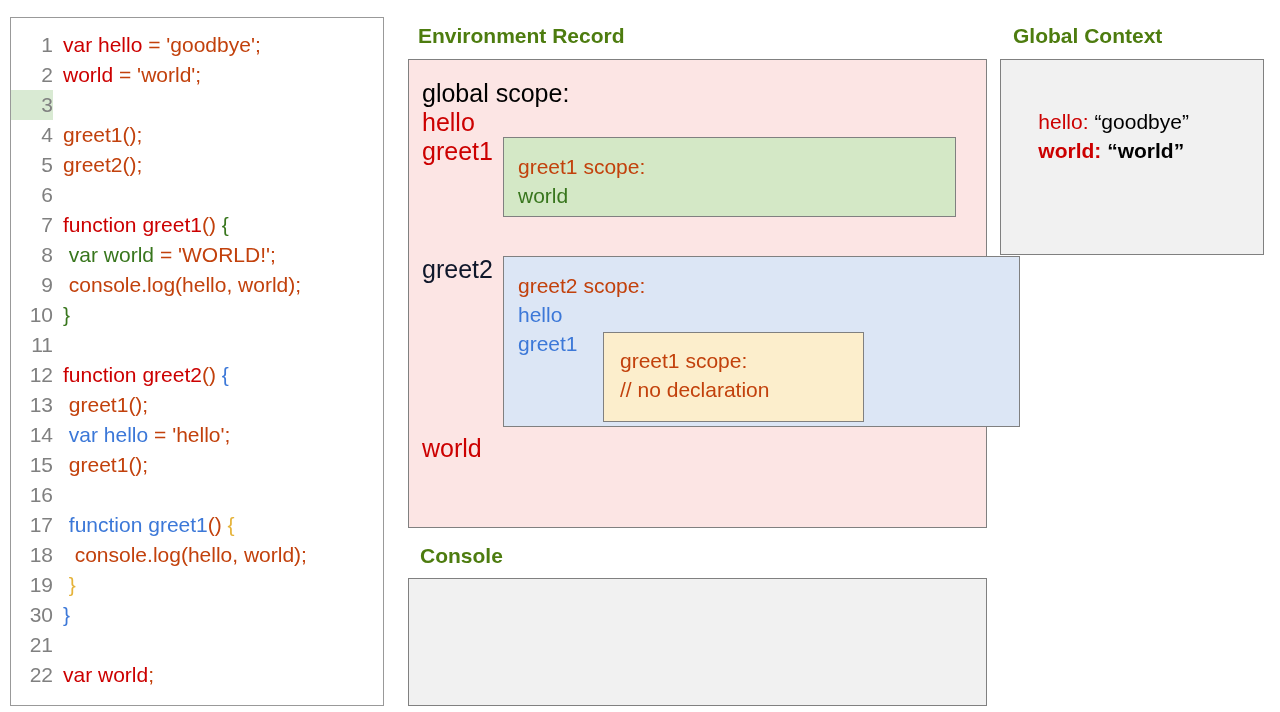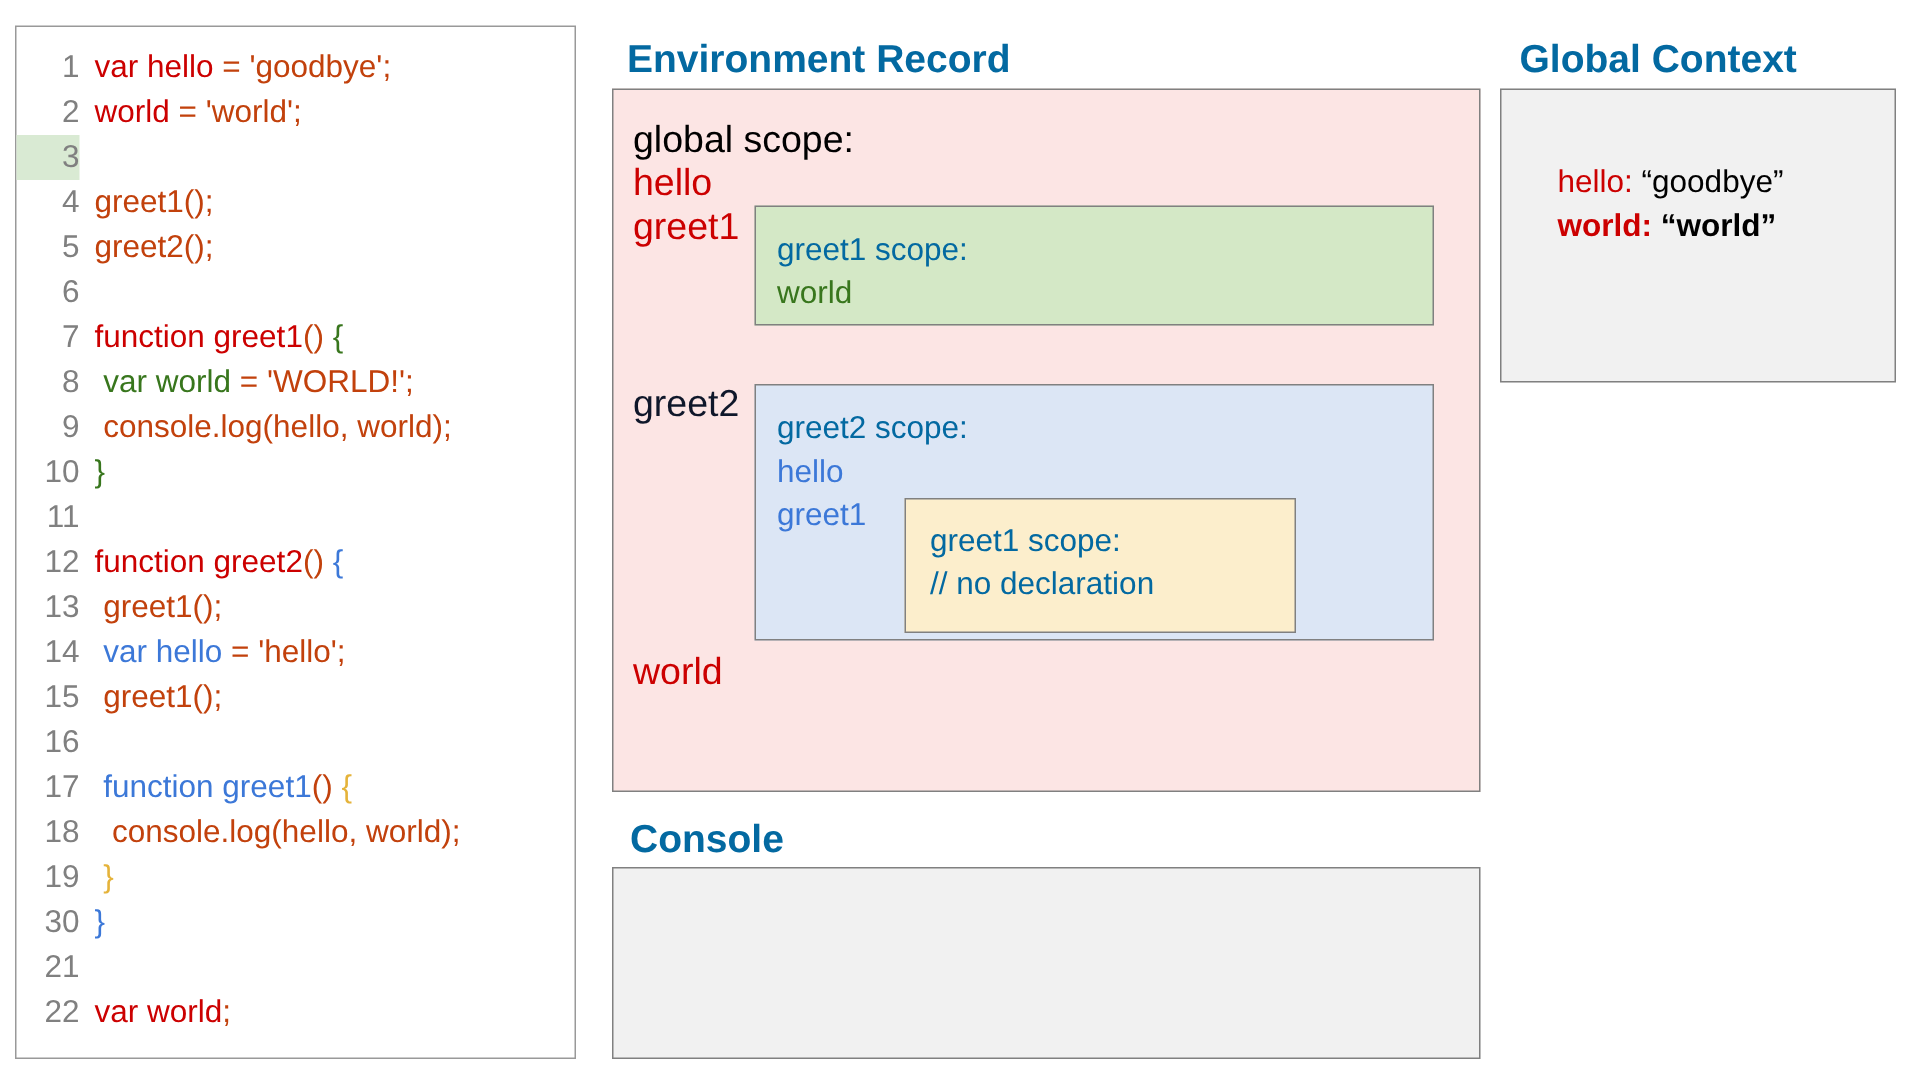--- a/index.html
+++ b/index.html
@@ -55,23 +55,23 @@
   }
   .t-red   { color: #cc0000; }
   .t-green { color: #38761d; }
   .t-blue  { color: #3c78d8; }
   .t-gold  { color: #e5b33a; }
   .t-black { color: #c2410c; }
 
   
   .section-title {
     position: absolute;
-    font-size: 26px;
+    font-size: 21px;
     font-weight: bold;
-    color: #0369a1;
+    color: #4d7c0f;
     white-space: pre;
   }
   #env-title     { left: 418px; top: 24px; }
   #console-title { left: 420px; top: 544px; }
   #global-title  { left: 1013px; top: 24px; }
 
   
   #env-box {
     position: absolute;
     left: 408px;
@@ -103,21 +103,21 @@
     height: 80px;
     box-sizing: border-box;
     border: 1px solid #808080;
     background: #d4e8c6;
   }
   
   #greet2-scope-box {
     position: absolute;
     left: 94px;
     top: 196px;
-    width: 453px;
+    width: 517px;
     height: 171px;
     box-sizing: border-box;
     border: 1px solid #808080;
     background: #dce6f5;
   }
   
   #nested-greet1-scope-box {
     position: absolute;
     left: 99px;
     top: 75px;
@@ -126,21 +126,21 @@
     box-sizing: border-box;
     border: 1px solid #808080;
     background: #fceecc;
   }
   .scope-line {
     position: absolute;
     font-size: 21px;
     line-height: 30px;
     white-space: pre;
   }
-  .scope-heading { color: #0369a1; }
+  .scope-heading { color: #c2410c; }
   .scope-var-green { color: #38761d; }
   .scope-var-blue  { color: #3c78d8; }
 
   #g1-heading { left: 14px; top: 14px; }
   #g1-world   { left: 14px; top: 43px; }
 
   #g2-heading { left: 14px; top: 14px; }
   #g2-hello   { left: 14px; top: 43px; }
   #g2-greet1  { left: 14px; top: 72px; }
 

